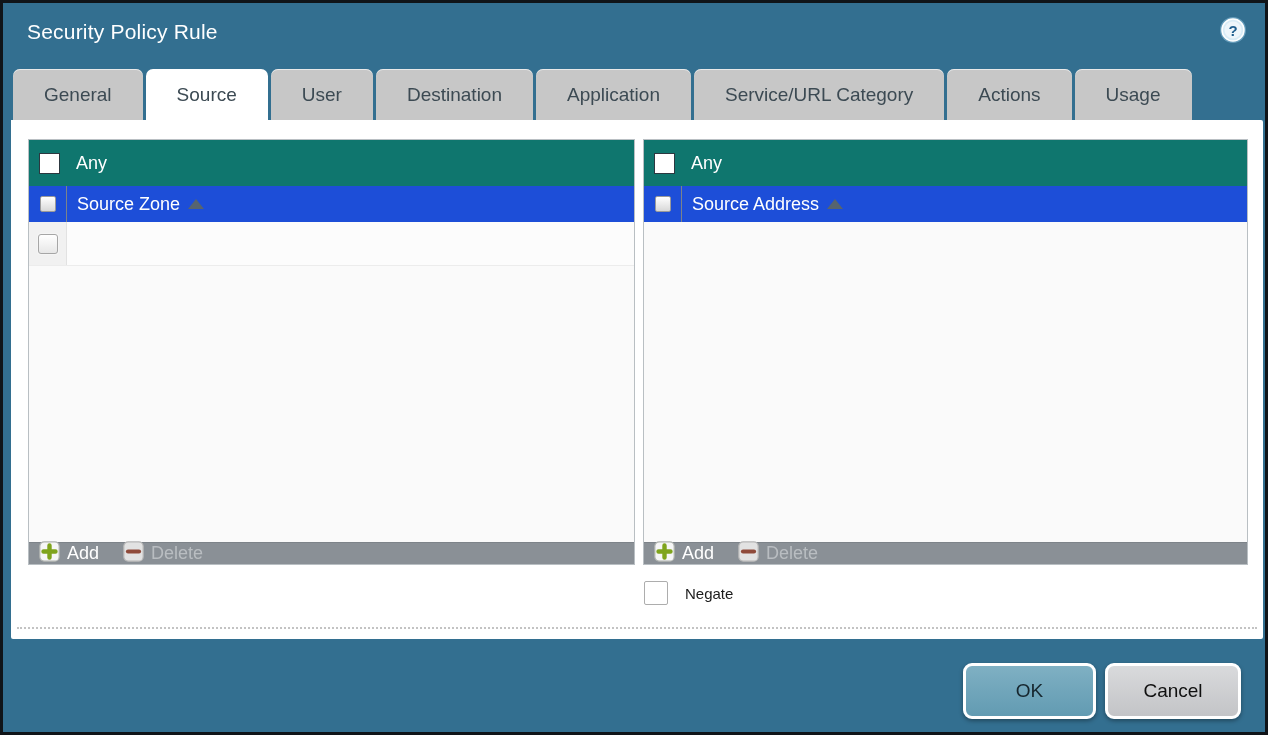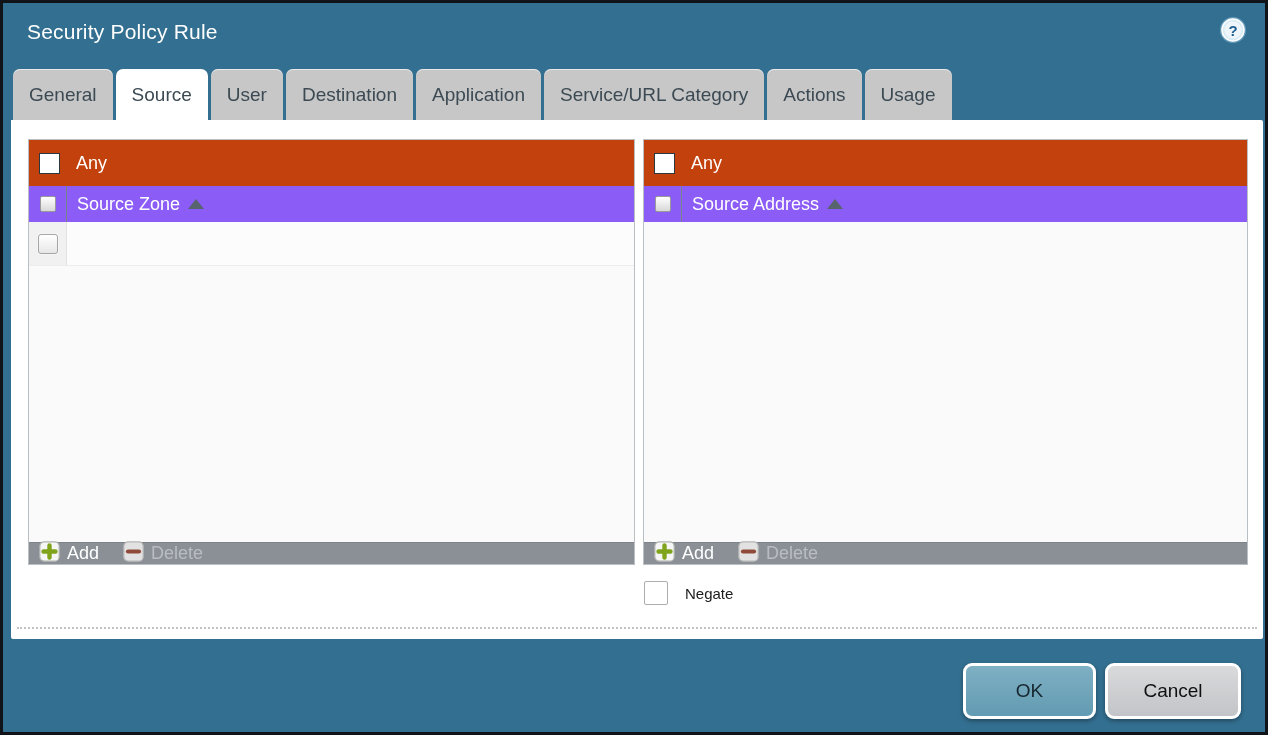--- a/index.html
+++ b/index.html
@@ -9,35 +9,35 @@
     background:#336F90; border:3px solid #101418; overflow:hidden;
   }
   
   .titlebar { position:absolute; left:0; top:0; right:0; height:66px; }
   .title { position:absolute; left:24px; top:17px; color:#ffffff; font-size:21px; font-weight:400; letter-spacing:.2px; }
   .help { position:absolute; right:18px; top:13px; width:28px; height:28px; cursor:pointer; }
   
   .tabs { position:absolute; left:10px; top:66px; display:flex; gap:3px; height:51px; }
   .tab {
     background:#C7C7C7; color:#3C4A53; font-size:19px;
-    padding:0 16px; line-height:51px; border-radius:7px 7px 0 0;
+    padding:0 31px; line-height:51px; border-radius:7px 7px 0 0;
     box-shadow:inset 0 1px 0 rgba(255,255,255,.6); cursor:pointer; white-space:nowrap;
   }
   .tab.active { background:#ffffff; box-shadow:none; }
   
   .content { position:absolute; left:8px; top:117px; width:1252px; height:519px; background:#ffffff; border-radius:0 2px 2px 2px; }
   .dotted-sep { position:absolute; left:6px; right:6px; bottom:10px; border-top:2px dotted #c3c3c3; }
   
   .panel { position:absolute; top:19px; height:426px; display:flex; flex-direction:column; border:1px solid #b9bfc3; }
   .panel.left  { left:17px;  width:607px; }
   .panel.right { left:632px; width:605px; }
-  .any-header { height:46px; background:#c2410c; display:flex; align-items:center; padding-left:10px; flex:0 0 auto; }
+  .any-header { height:46px; background:#0f766e; display:flex; align-items:center; padding-left:10px; flex:0 0 auto; }
   .any-label { color:#ffffff; font-size:18px; margin-left:16px; }
   .cb-any { width:21px; height:21px; background:#ffffff; border:1px solid #2c3840; cursor:pointer; }
-  .col-header { height:36px; background:#8b5cf6; display:flex; align-items:center; flex:0 0 auto; }
+  .col-header { height:36px; background:#1d4ed8; display:flex; align-items:center; flex:0 0 auto; }
   .col-header .cbcell { width:38px; display:flex; justify-content:center; align-items:center; align-self:stretch; border-right:1px solid #7b838a; }
   .cb-mini { width:16px; height:16px; border:1px solid #9a9a9a; border-radius:2px;
     background:linear-gradient(#ffffff,#d8d8d8); cursor:pointer; }
   .col-title { color:#ffffff; font-size:18px; margin-left:10px; }
   .sort-asc { width:0; height:0; border-left:8px solid transparent; border-right:8px solid transparent;
     border-bottom:10px solid #57646E; display:inline-block; margin-left:8px; }
   .list-body { flex:1 1 auto; background:#fafafa; overflow:hidden; }
   .row { height:44px; display:flex; align-items:center; border-bottom:1px solid #ececec; background:#fcfcfc; cursor:pointer; }
   .row .cbcell { width:38px; align-self:stretch; background:#f1f1f1; border-right:1px solid #e2e2e2;
     display:flex; align-items:center; justify-content:center; }

